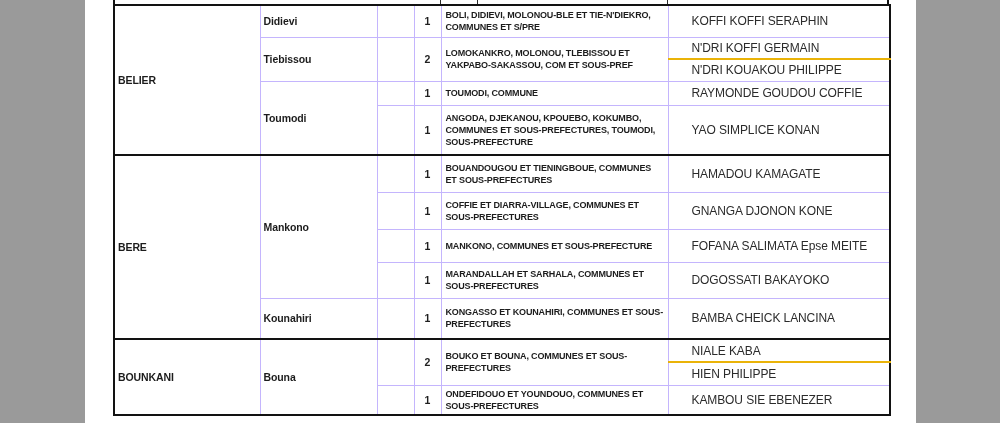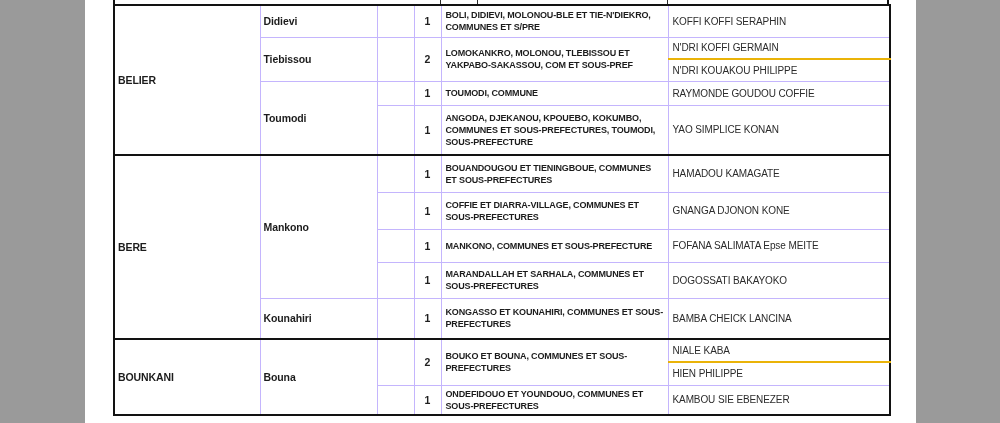--- a/index.html
+++ b/index.html
@@ -34,22 +34,22 @@
     font-weight:bold; font-size:10.5px; letter-spacing:-0.1px;
     padding-left:3px; color:#1c1c1c;
   }
   td.code-cell { font-weight:normal; font-size:10px; text-align:center; color:#2b2b2b;padding-left:44px; }
   td.count-cell { font-weight:bold; font-size:10.5px; text-align:center; }
   td.desc-cell {
     font-weight:bold; font-size:9px; letter-spacing:-0.15px;
     line-height:12px; padding:2px 4px; white-space:pre-line; color:#1c1c1c;margin-left:46px;
   }
   td.name-cell {
-    font-weight:normal; font-size:10px; letter-spacing:-0.1px;
-    padding-left:4px; color:#2b2b2b;
+    font-weight:normal; font-size:12px; letter-spacing:-0.1px;
+    padding-left:23px; color:#2b2b2b;
   }
 
   
   tr.r0  { height:32px; }
   tr.r1  { height:22px; }
   tr.r2  { height:22px; }
   tr.r3  { height:24px; }
   tr.r4  { height:50px; }
   tr.r5  { height:37px; }
   tr.r6  { height:37px; }

